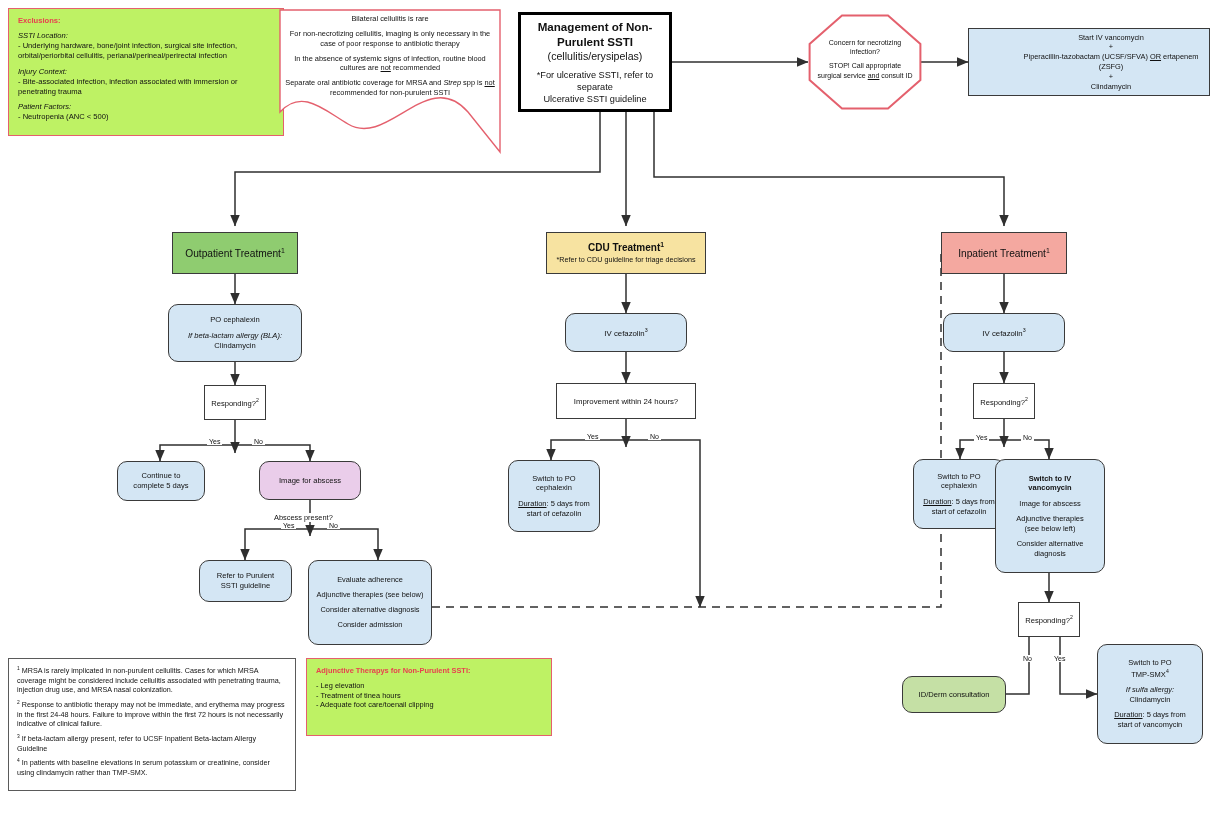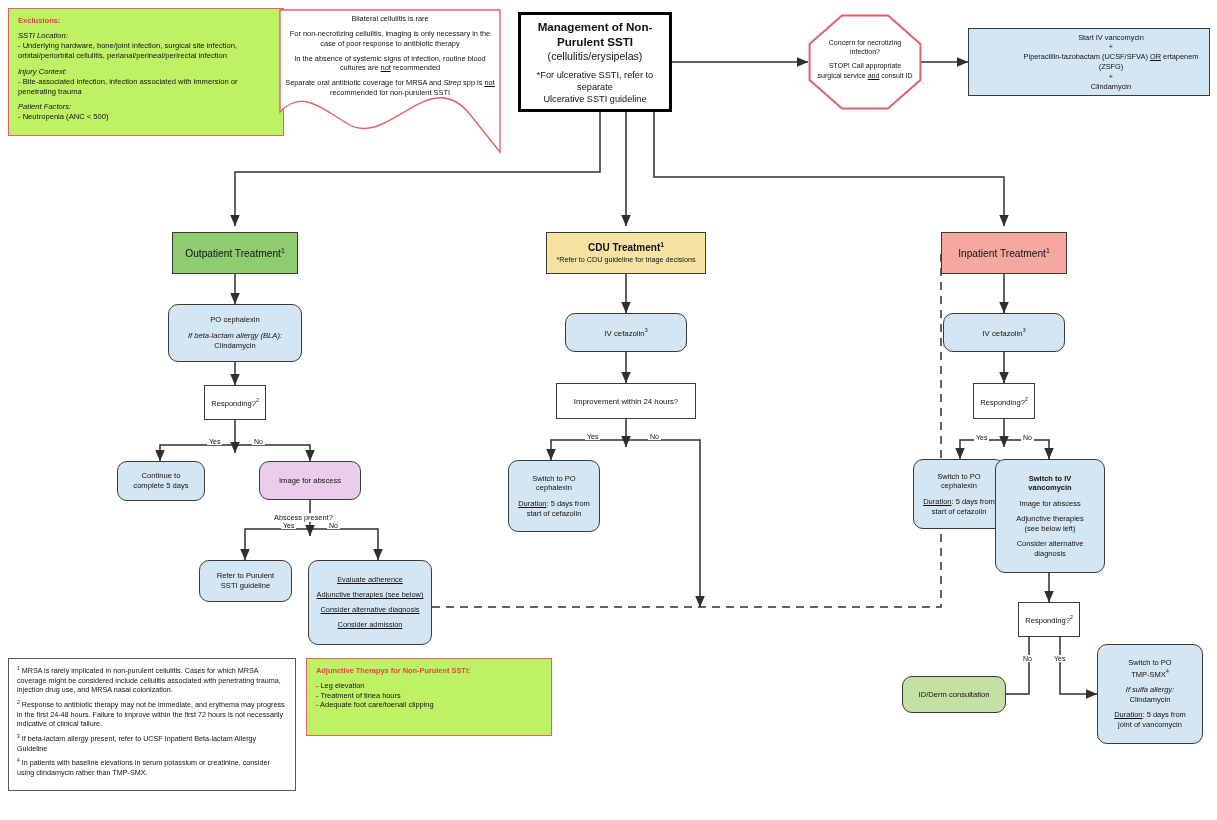--- a/index.html
+++ b/index.html
@@ -164,21 +164,21 @@
 
   <span class="lbl" style="left:272px;top:513px;font-size:7.4px;">Abscess present?</span>
   <span class="lbl" style="left:281px;top:522px;font-size:7px;">Yes</span>
   <span class="lbl" style="left:327px;top:522px;font-size:7px;">No</span>
 
   <div class="node rounded" style="left:199px;top:560px;width:93px;height:42px;font-size:7.6px;line-height:1.4;">
     <span class="n-line">Refer to Purulent</span>
     <span class="n-line">SSTI guideline</span>
   </div>
 
-  <div class="node rounded" style="left:308px;top:560px;width:124px;height:85px;font-size:7.4px;line-height:1.3;text-decoration:underline;">
+  <div class="node rounded" style="left:308px;top:560px;width:124px;height:85px;font-size:7.4px;line-height:1.3;">
     <span class="n-line">Evaluate adherence</span>
     <span class="sp"></span>
     <span class="n-line">Adjunctive therapies (see below)</span>
     <span class="sp"></span>
     <span class="n-line">Consider alternative diagnosis</span>
     <span class="sp"></span>
     <span class="n-line">Consider admission</span>
   </div>
 
   <div class="node rect" style="left:546px;top:232px;width:160px;height:42px;background:#F7E3A1;">
@@ -250,21 +250,21 @@
   </div>
 
   <div class="node rounded" style="left:1097px;top:644px;width:106px;height:100px;font-size:7.5px;line-height:1.4;">
     <span class="n-line">Switch to PO</span>
     <span class="n-line"><span>TMP-SMX</span><span class="sup">4</span></span>
     <span class="sp"></span>
     <span class="n-line"><i>If sulfa allergy:</i></span>
     <span class="n-line">Clindamycin</span>
     <span class="sp"></span>
     <span class="n-line"><u>Duration</u><span>: 5 days from</span></span>
-    <span class="n-line">joint of vancomycin</span>
+    <span class="n-line">start of vancomycin</span>
   </div>
 
   <div class="node greybox" style="left:8px;top:658px;width:288px;height:133px;padding:7px 8px;font-size:7.2px;line-height:1.48;">
     <span class="n-line"><span class="sup">1</span><span> MRSA is rarely implicated in non-purulent cellulitis. Cases for which MRSA coverage might be considered include cellulitis associated with penetrating trauma, injection drug use, and MRSA nasal colonization.</span></span>
     <span class="sp"></span>
     <span class="n-line"><span class="sup">2</span><span> Response to antibiotic therapy may not be immediate, and erythema may progress in the first 24-48 hours. Failure to improve within the first 72 hours is not necessarily indicative of clinical failure.</span></span>
     <span class="sp"></span>
     <span class="n-line"><span class="sup">3</span><span> If beta-lactam allergy present, refer to UCSF Inpatient Beta-lactam Allergy Guideline</span></span>
     <span class="sp"></span>
     <span class="n-line"><span class="sup">4</span><span> In patients with baseline elevations in serum potassium or creatinine, consider using clindamycin rather than TMP-SMX.</span></span>

